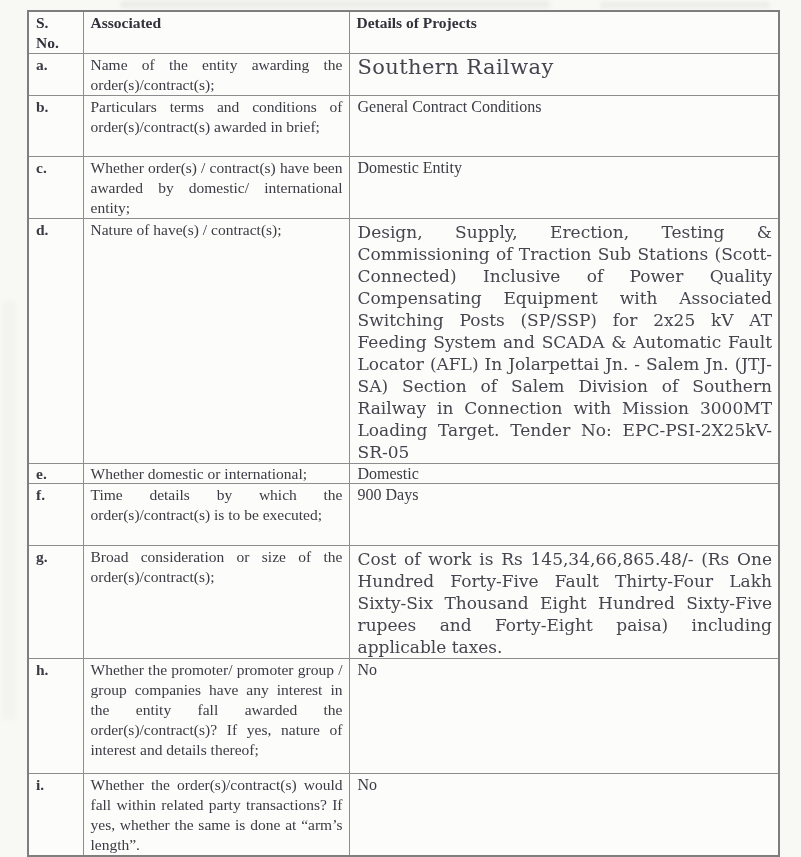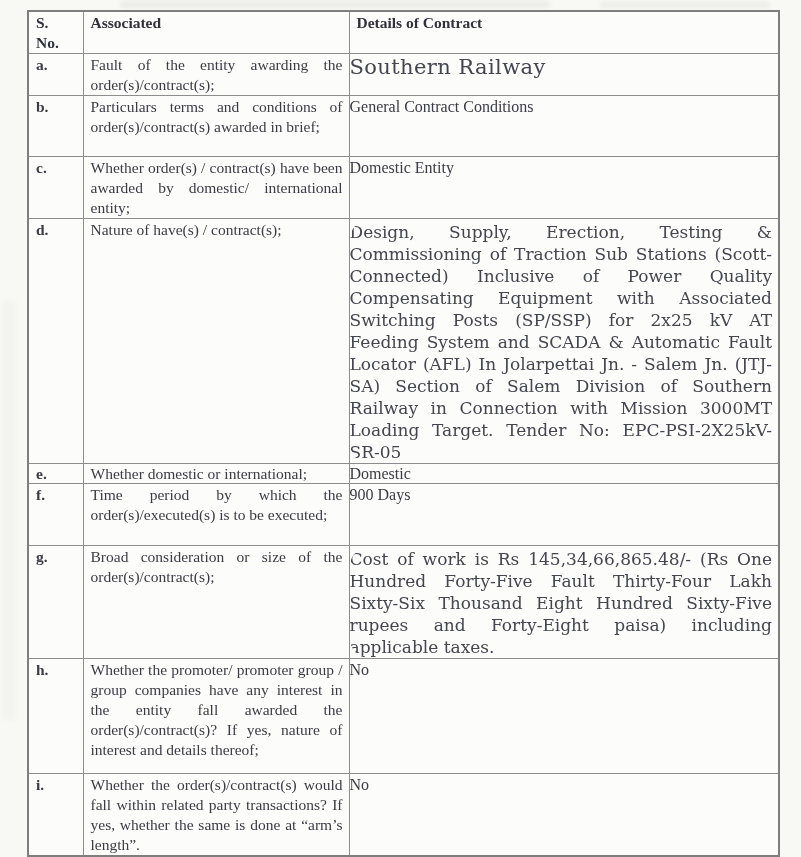--- a/index.html
+++ b/index.html
@@ -65,21 +65,21 @@
   }
   th.sno { padding-right: 16px; }
 
   td.part {
     text-align: justify;
     padding-right: 6px;
   }
 
   td.det {
     font-size: 16px;
-    padding-left: 0;
+    padding-left: 8px;
   }
 
   td.det.lg {
     font-family: "DejaVu Serif", serif;
     font-size: 17px;
     line-height: 22px;
     color: #45454f;
     text-align: justify;
     padding-top: 2px;
     border-radius: 20px;
@@ -121,26 +121,26 @@
   <colgroup>
     <col class="c-sno">
     <col class="c-part">
     <col class="c-det">
   </colgroup>
 
   <tbody>
       <tr class="r-hdr">
     <th class="sno">S. No.</th>
     <th class="part">Associated</th>
-    <th class="det">Details of Contract</th>
+    <th class="det">Details of Projects</th>
   </tr>
 
   <tr class="r-a">
     <td class="sno">a.</td>
-    <td class="part">Fault of the entity awarding the order(s)/contract(s);</td>
+    <td class="part">Name of the entity awarding the order(s)/contract(s);</td>
     <td class="det xl">Southern Railway</td>
   </tr>
 
   <tr class="r-b">
     <td class="sno">b.</td>
     <td class="part">Particulars terms and conditions of order(s)/contract(s) awarded in brief;</td>
     <td class="det">General Contract Conditions</td>
   </tr>
 
   <tr class="r-c">
@@ -156,21 +156,21 @@
   </tr>
 
   <tr class="r-e">
     <td class="sno">e.</td>
     <td class="part">Whether domestic or international;</td>
     <td class="det">Domestic</td>
   </tr>
 
   <tr class="r-f">
     <td class="sno">f.</td>
-    <td class="part">Time period by which the order(s)/executed(s) is to be executed;</td>
+    <td class="part">Time details by which the order(s)/contract(s) is to be executed;</td>
     <td class="det">900 Days</td>
   </tr>
 
   <tr class="r-g">
     <td class="sno">g.</td>
     <td class="part">Broad consideration or size of the order(s)/contract(s);</td>
     <td class="det lg">Cost of work is Rs 145,34,66,865.48/- (Rs One Hundred Forty-Five Fault Thirty-Four Lakh Sixty-Six Thousand Eight Hundred Sixty-Five rupees and Forty-Eight paisa) including applicable taxes.</td>
   </tr>
 
   <tr class="r-h">

